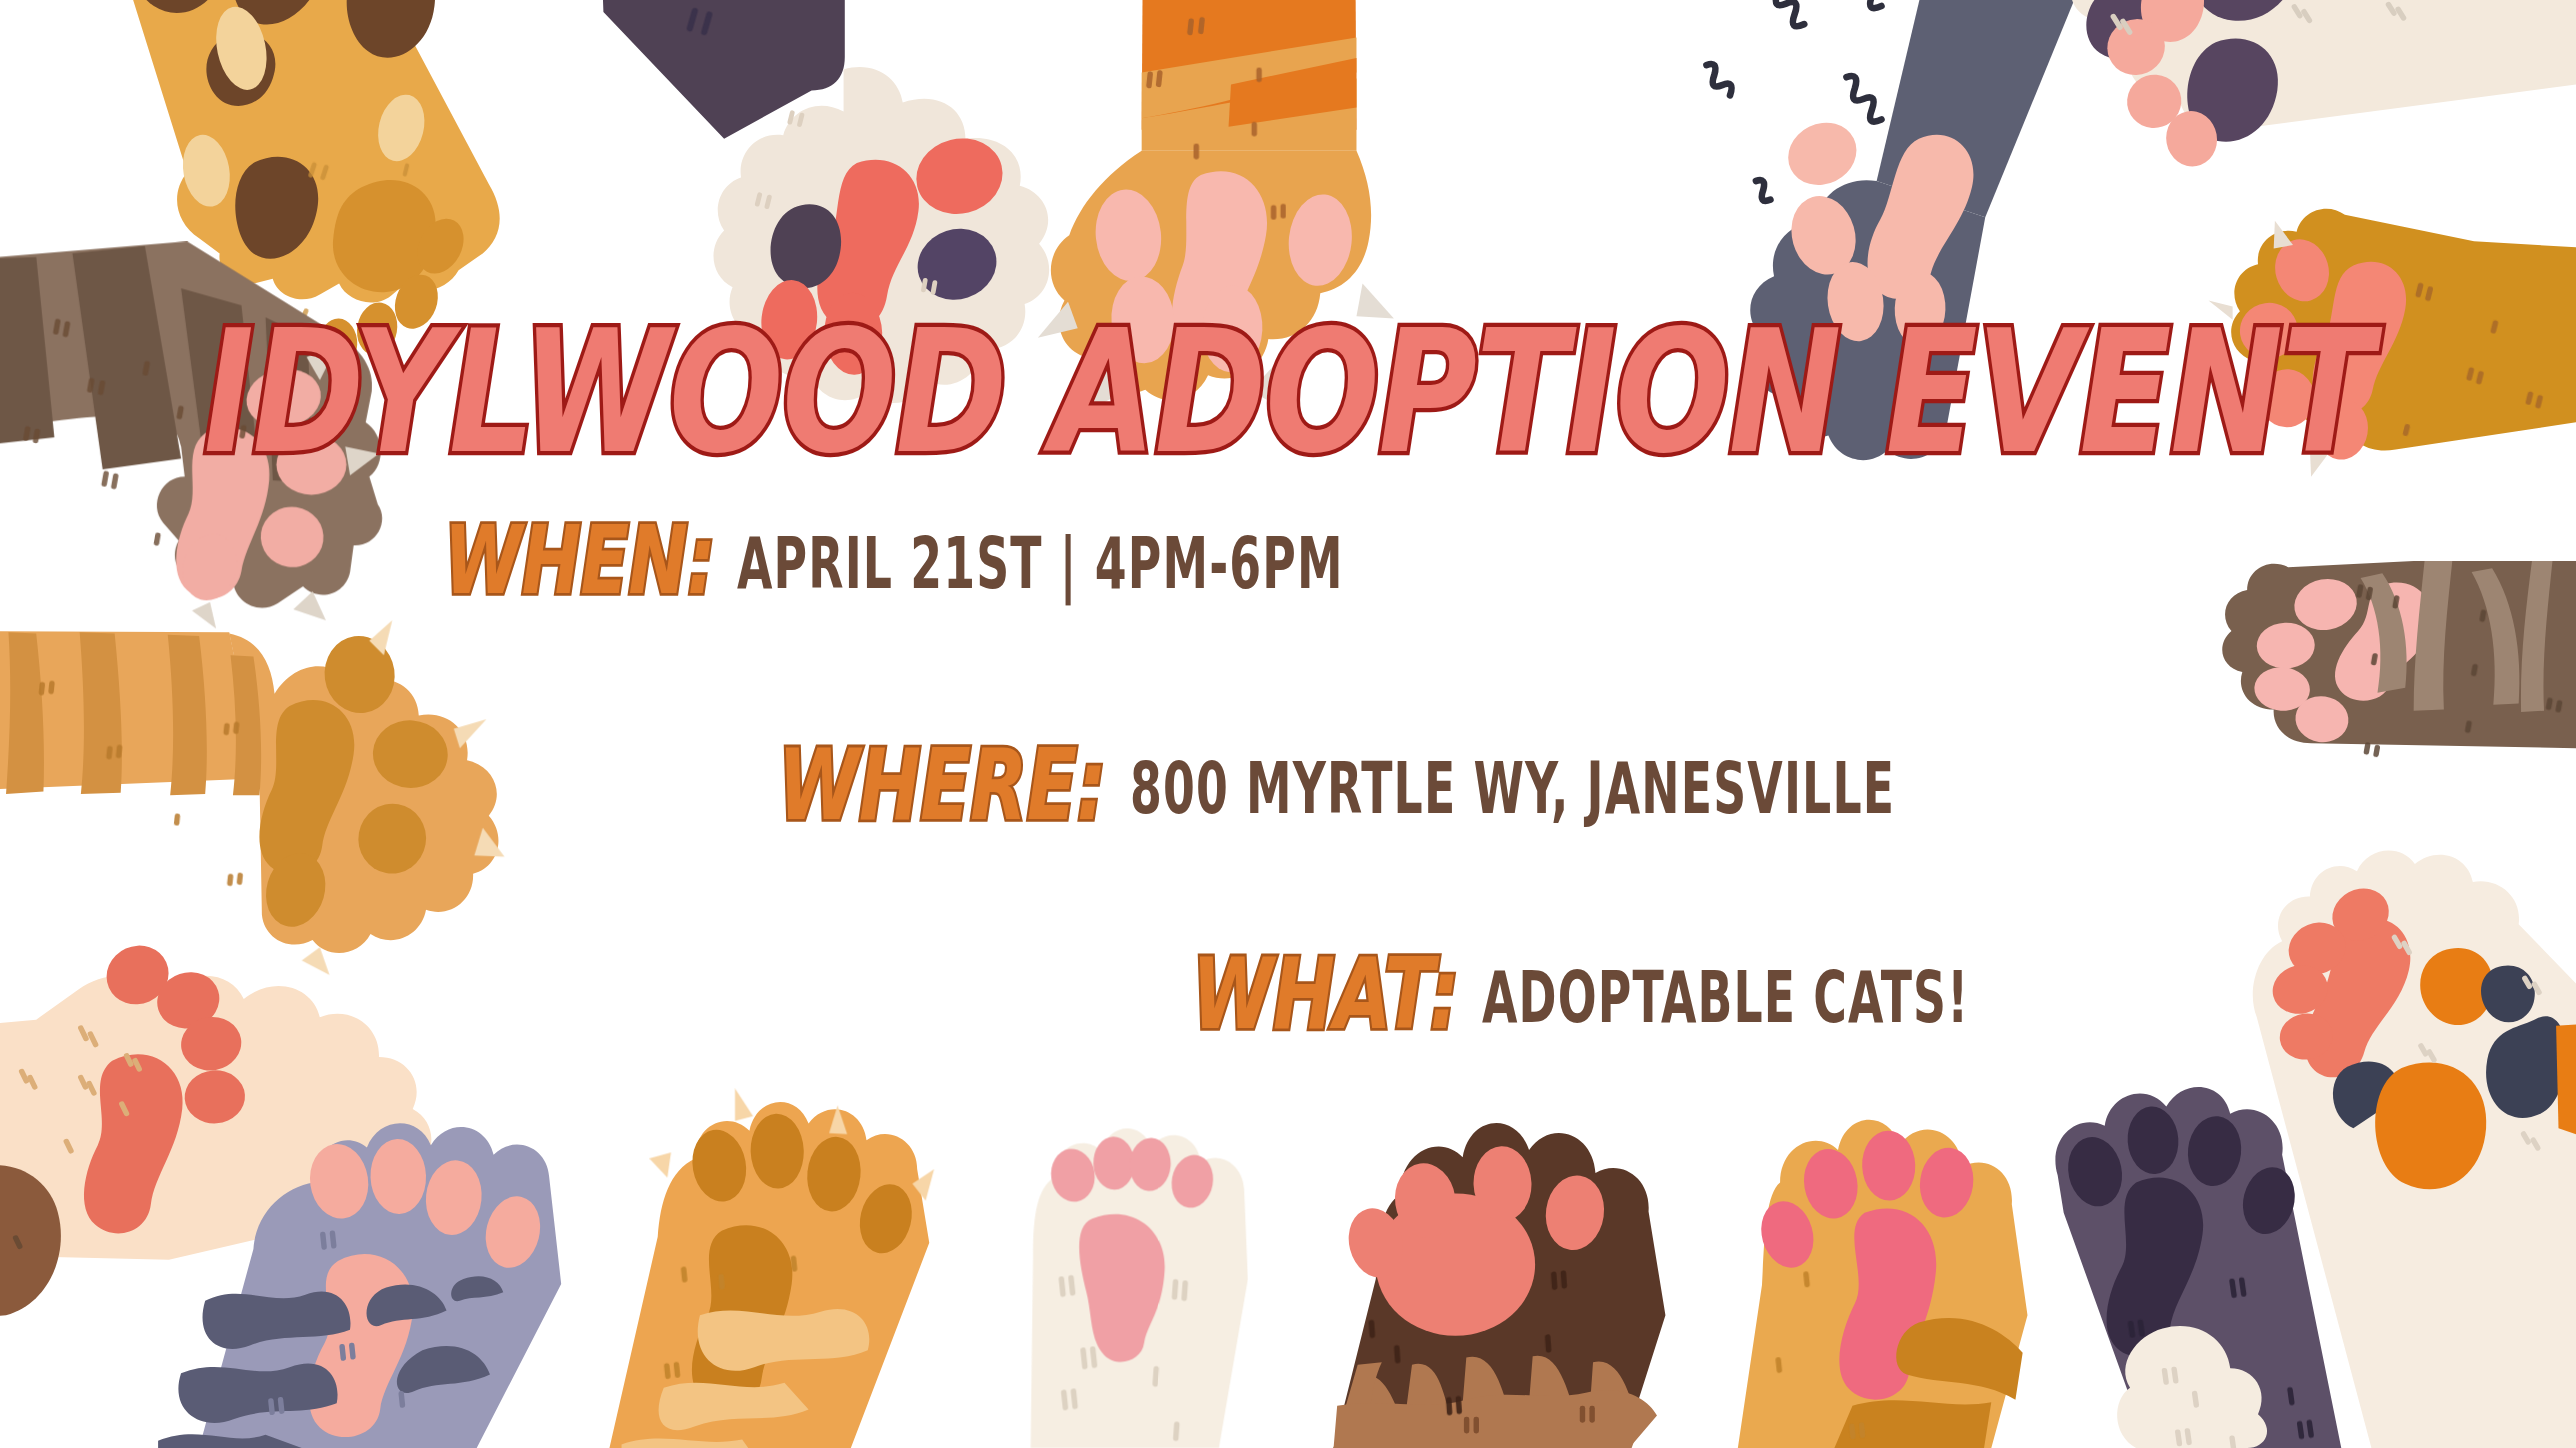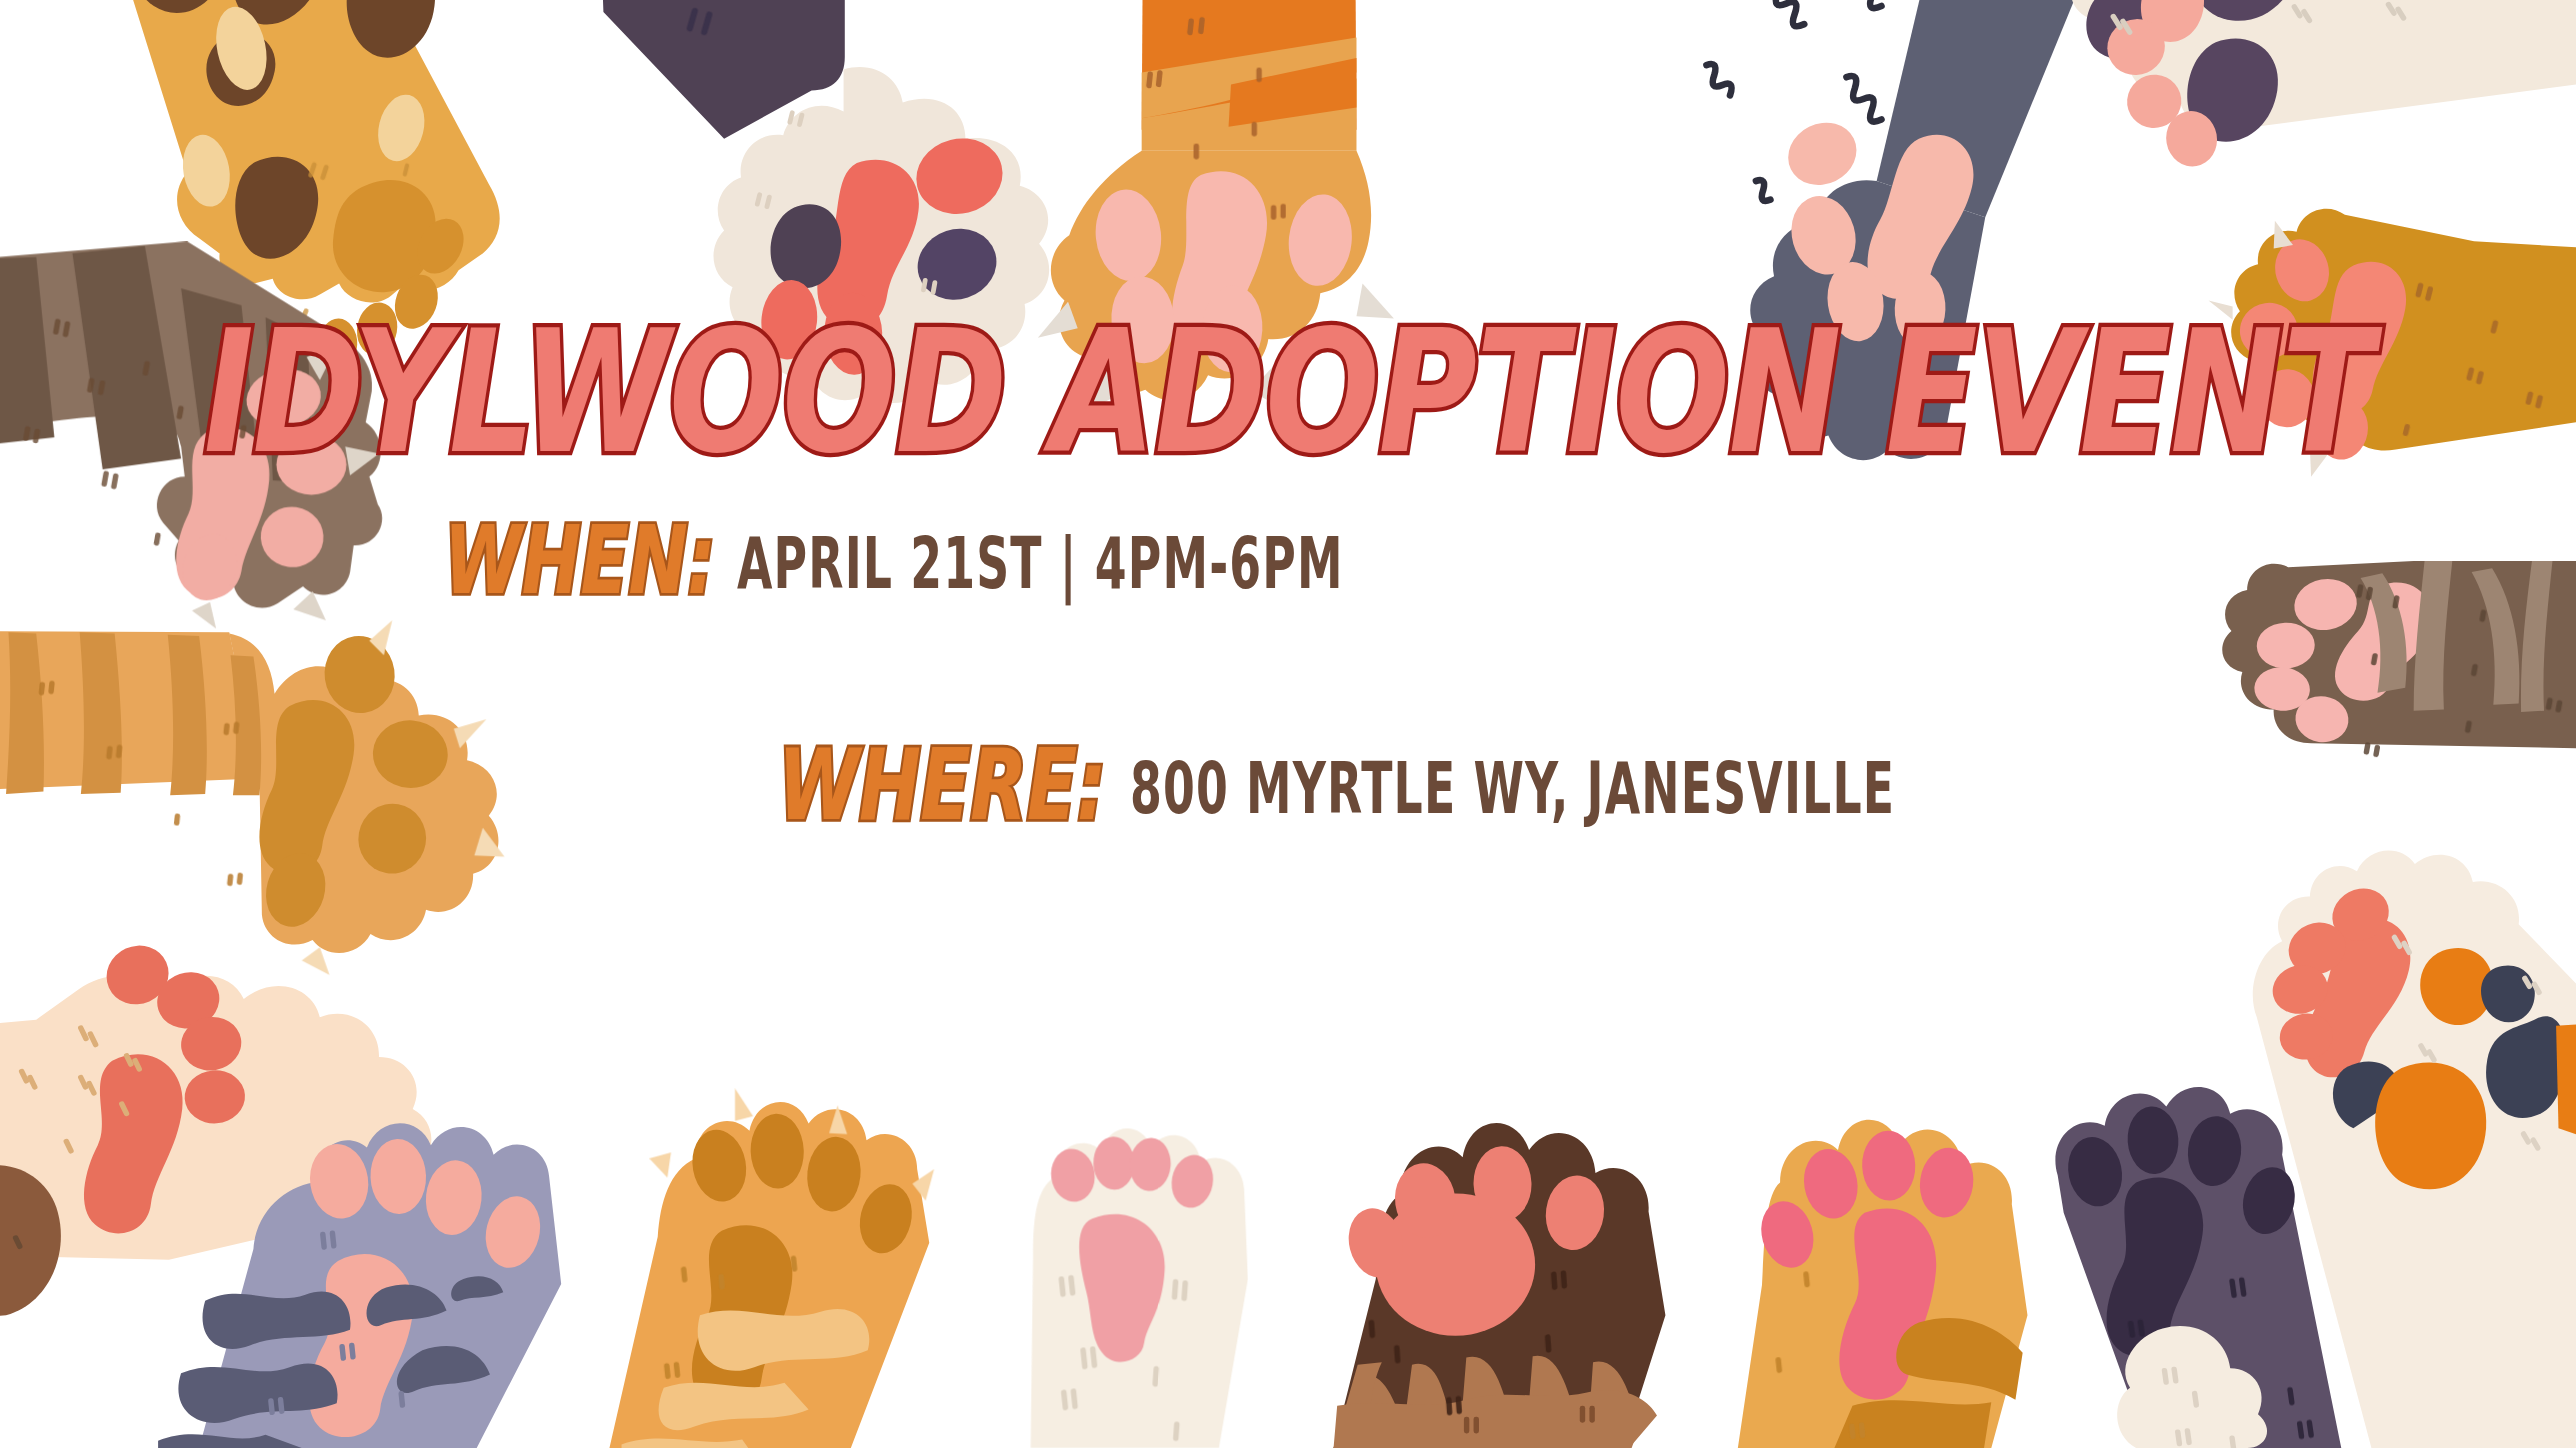--- a/index.html
+++ b/index.html
@@ -686,16 +686,20 @@
     <div class="info-row row-when">
       <span class="label">WHEN:</span>
       <span class="value">APRIL 21ST | 4PM-6PM</span>
     </div>
 
     <div class="info-row row-where">
       <span class="label">WHERE:</span>
       <span class="value">800 MYRTLE WY, JANESVILLE</span>
     </div>
 
+    <div class="info-row row-what">
+      <span class="label">WHAT:</span>
+      <span class="value">ADOPTABLE CATS!</span>
+    </div>
 
   </div>
 </div>
 
 
 </body></html>

